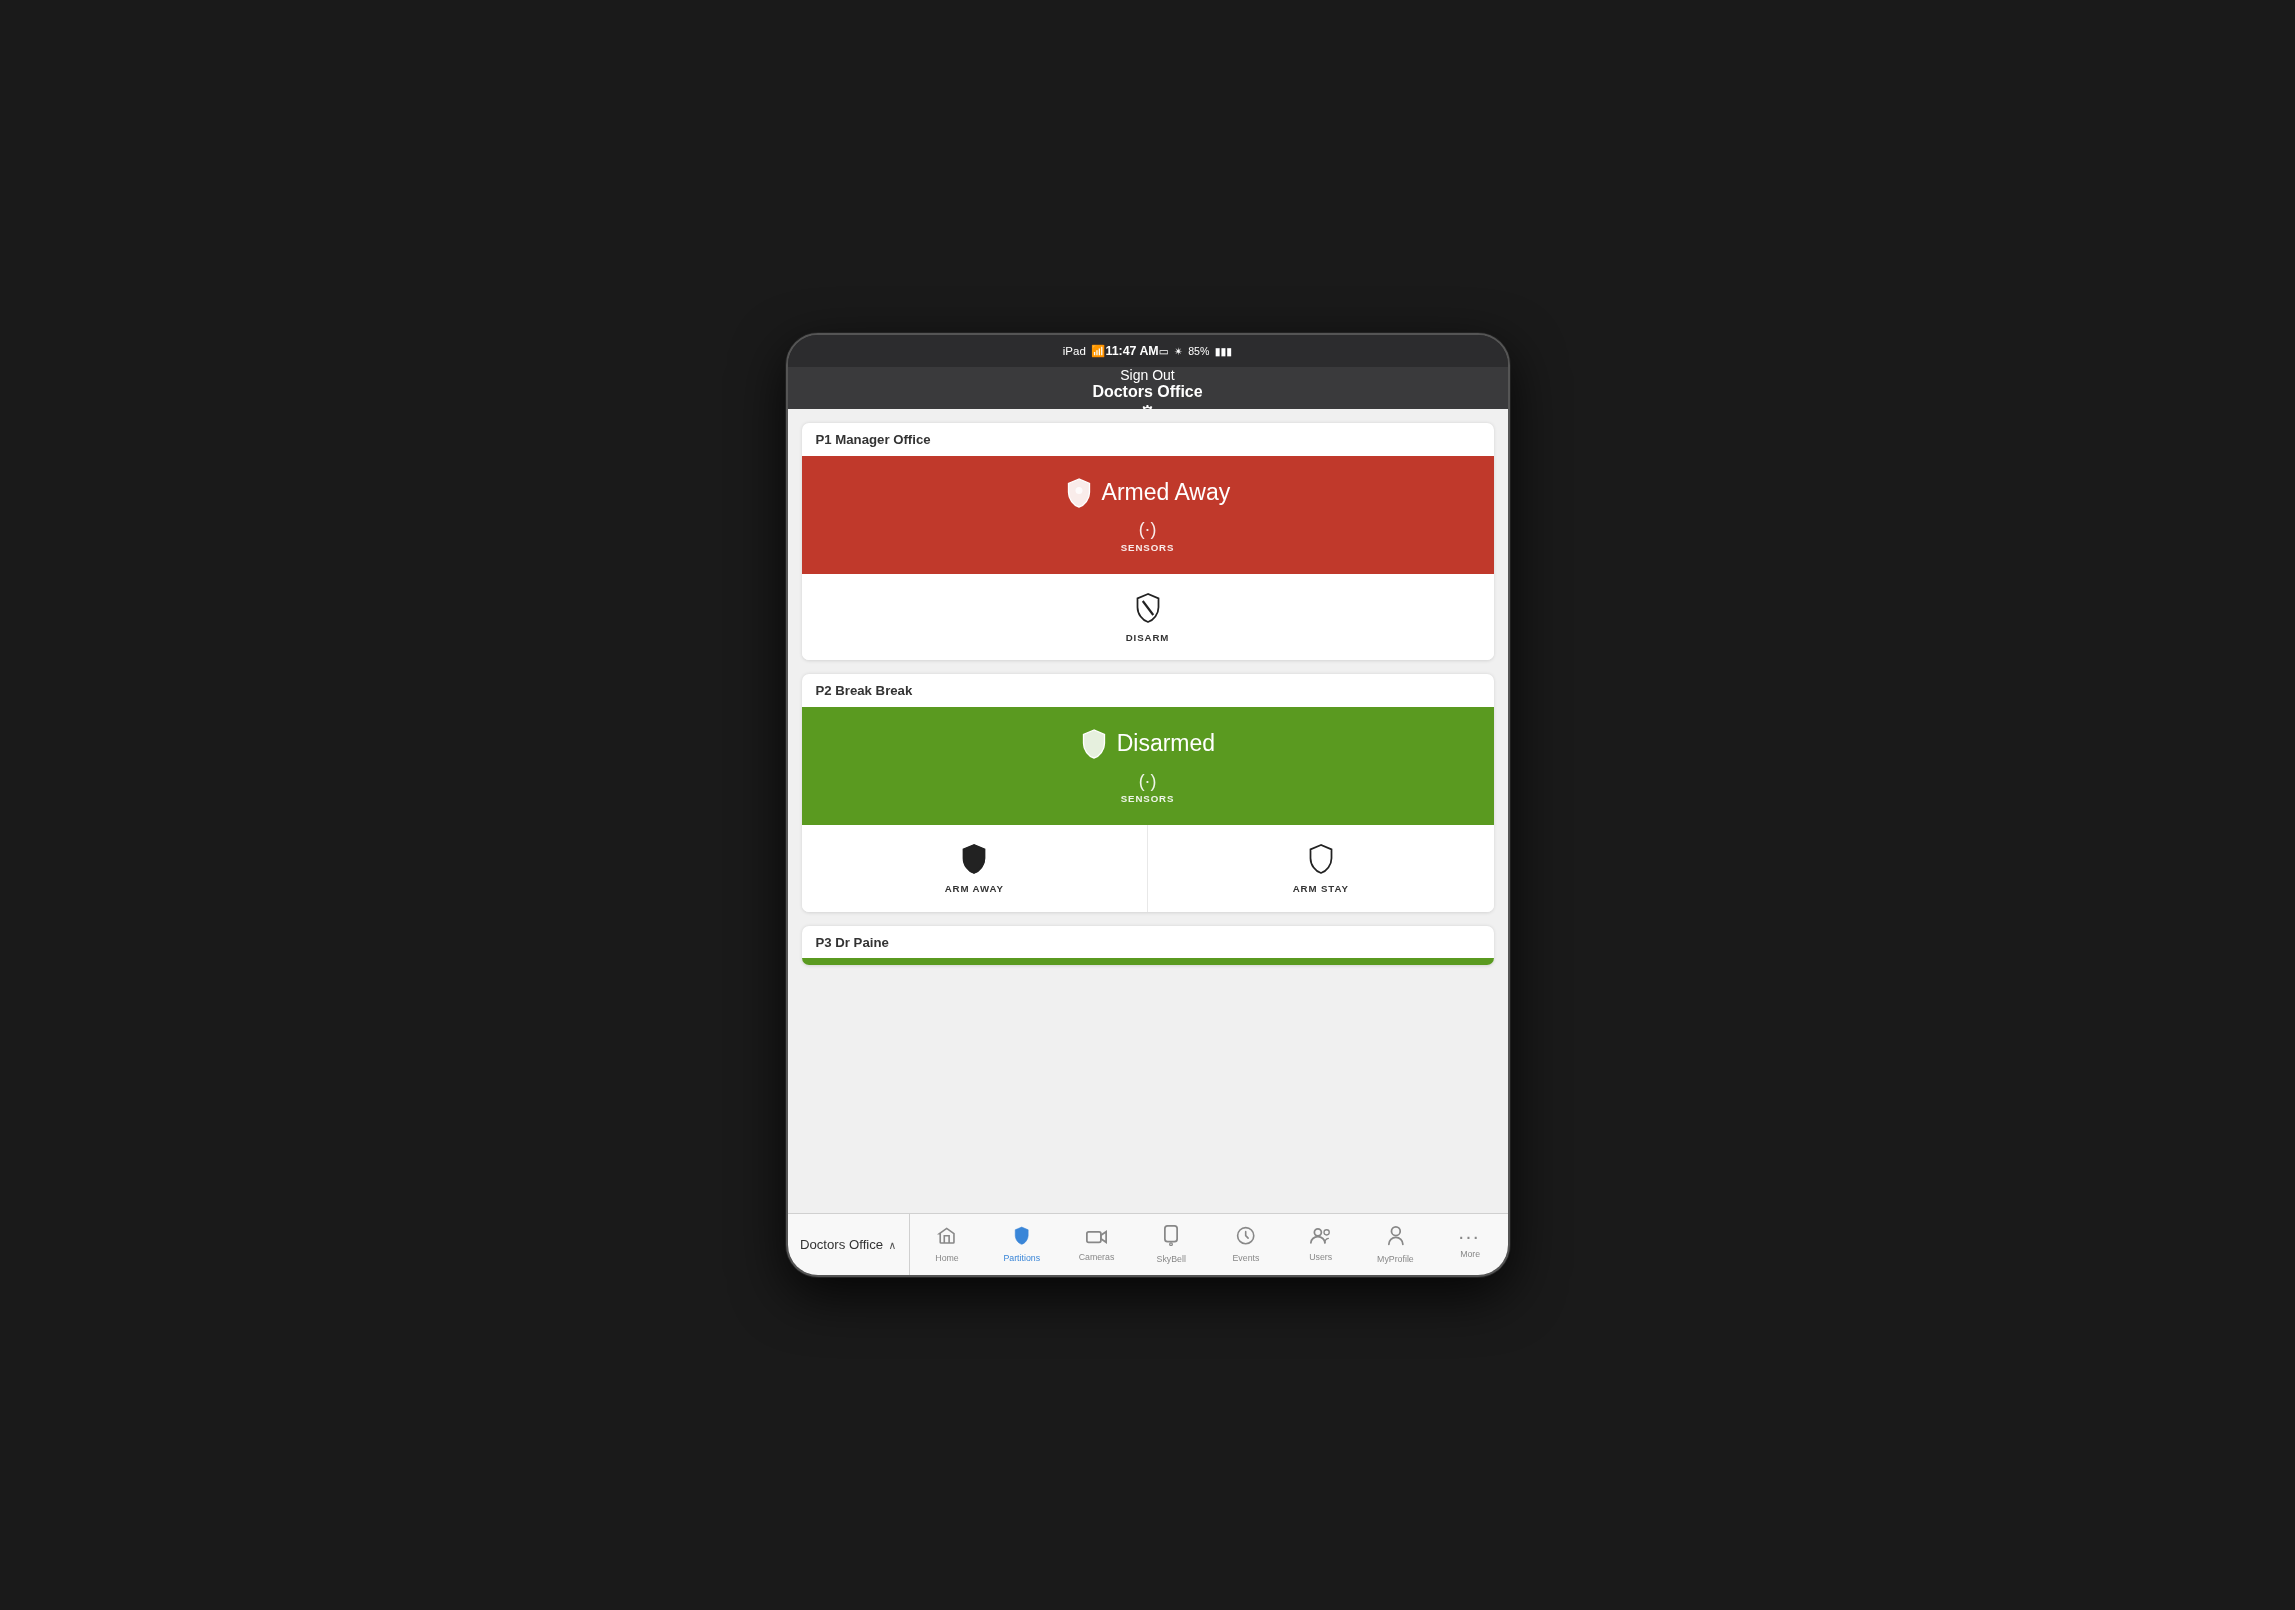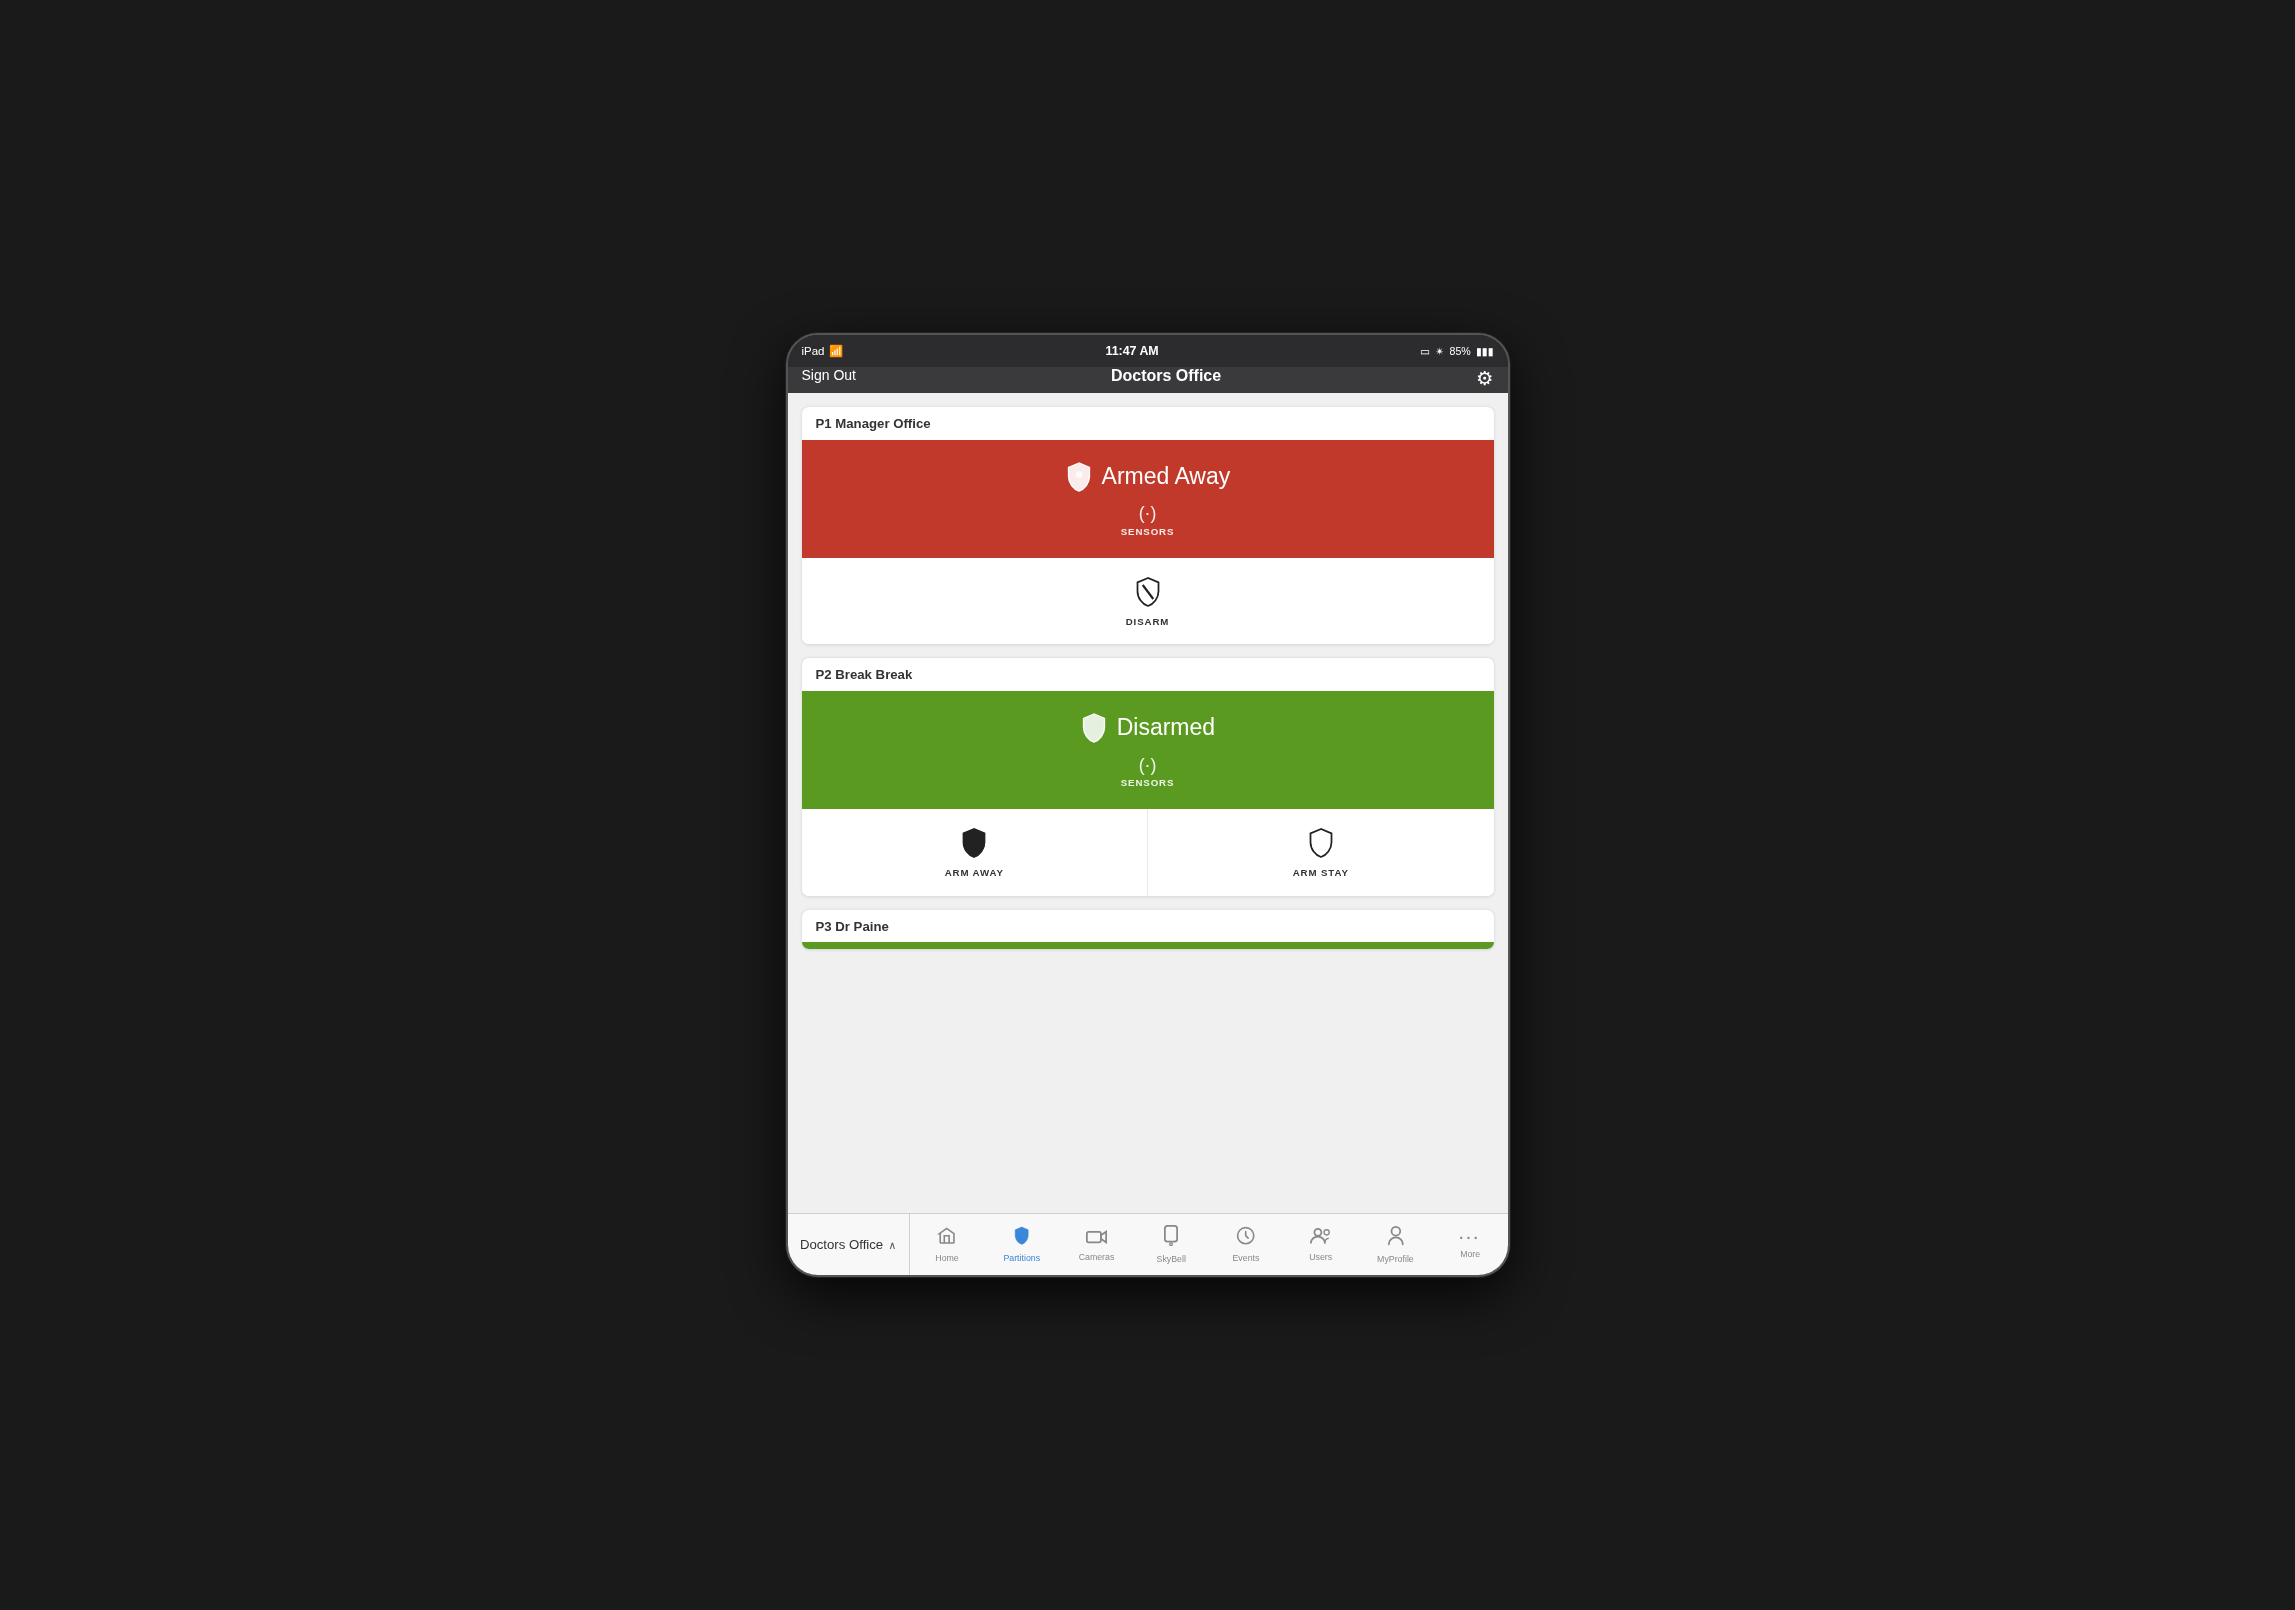--- a/index.html
+++ b/index.html
@@ -23,21 +23,21 @@
       overflow: hidden;
       display: flex;
       flex-direction: column;
       position: relative;
     }
 
     
     .status-bar {
       background: #2c2c2e;
       display: flex;
-      justify-content: space-between;
+      justify-content: center;
       align-items: center;
       padding: 7px 14px;
       flex-shrink: 0;
       height: 32px;
     }
     .status-left {
       display: flex;
       align-items: center;
       gap: 5.3px;
       font-size: 11.5px;
@@ -54,25 +54,26 @@
       align-items: center;
       gap: 5.3px;
       font-size: 10.6px;
       color: #fff;
     }
 
     
     .nav-bar {
       background: #3a3a3c;
       display: flex;
-      align-items: flex-start;
+      align-items: center;
       justify-content: space-between;
       padding: 0 14px;
-      height: 26px;
+      height: 42px;
       flex-shrink: 0;
+      flex-direction: column;
     }
     .nav-sign-out {
       font-size: 14px;
       color: #fff;
       background: none;
       border: none;
       cursor: pointer;
     }
     .nav-title {
       font-size: 16px;

